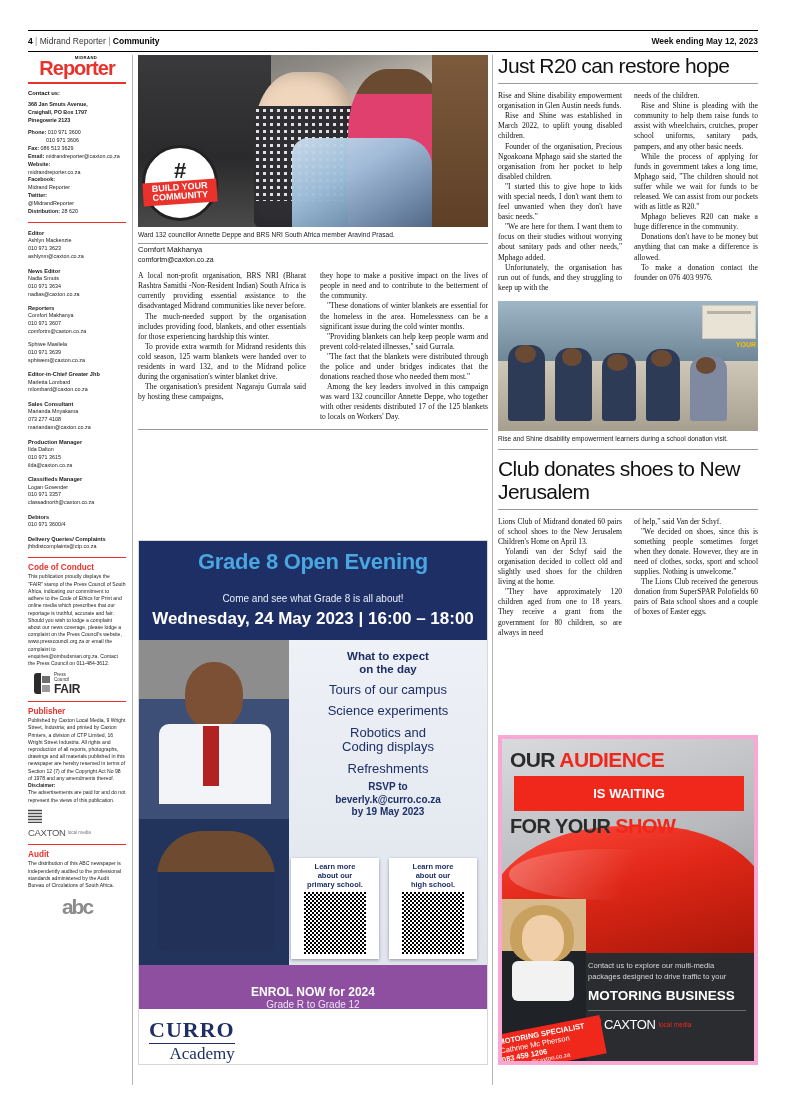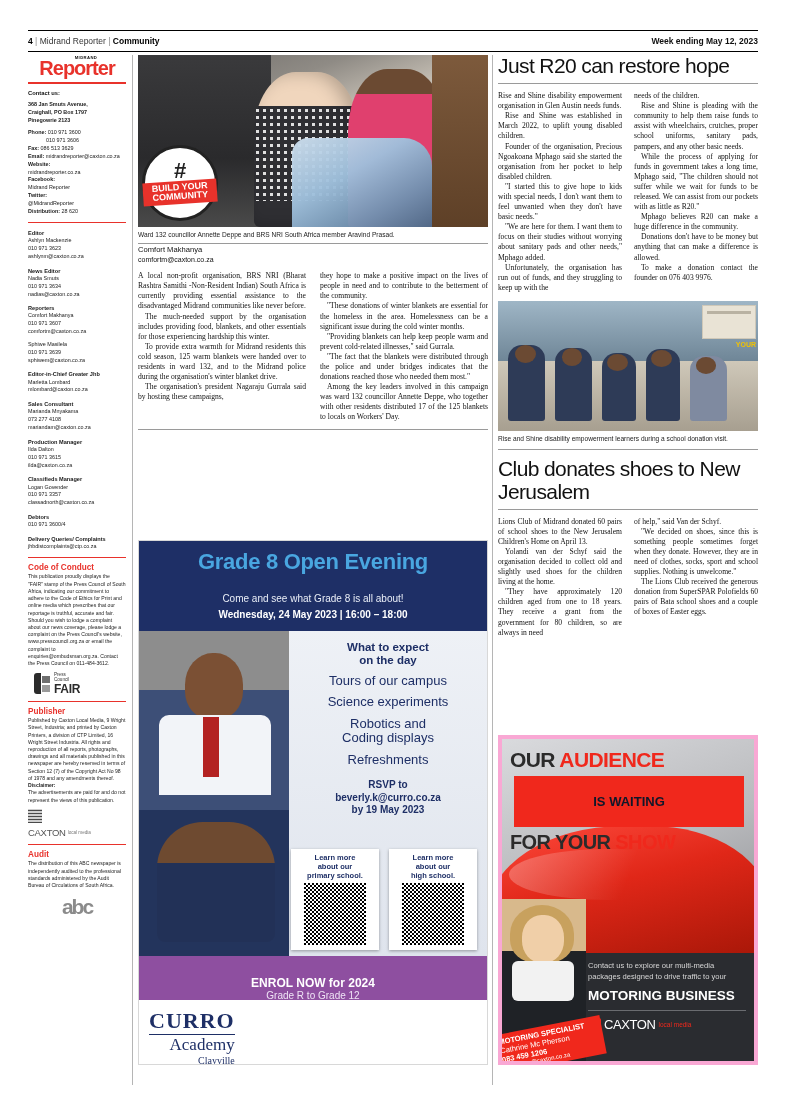--- a/index.html
+++ b/index.html
@@ -130,36 +130,36 @@
   .bodytext p.first { text-indent:0; }
   .mid-rule { border-bottom:.8px solid #9a9a9a; margin-top:6px; }
 
   
   .curro { position:absolute; left:110px; top:485px; width:350px; height:525px;
     background:#fff; border:1px solid #d8d8d8; overflow:hidden; }
   .curro-hd { background:#1e2f66; padding:10px 8px 11px; text-align:center; }
   .curro-hd h2 { font-family:"Liberation Sans", sans-serif; font-weight:bold;
     font-size:22px; color:#49a6e0; letter-spacing:-.3px; line-height:1; }
   .curro-hd .s1 { font-family:"Liberation Sans", sans-serif; font-size:10px; color:#e9eef7; margin-top:20px;}
-  .curro-hd .s2 { font-family:"Liberation Sans", sans-serif; font-weight:bold; font-size:10px; color:#fff; margin-top:5px;}
+  .curro-hd .s2 { font-family:"Liberation Sans", sans-serif; font-weight:bold; font-size:17px; color:#fff; margin-top:5px;}
   .curro-body { position:relative; height:325px; background:linear-gradient(180deg,#f4f6fa,#e8ecf3); }
   .curro-photo { position:absolute; left:0; top:0; width:150px; height:325px;
     background: linear-gradient(180deg,#8d8d8d 0 18%, #3d4f77 18% 55%, #23345c 55% 100%); }
   .curro-photo .face { position:absolute; left:46px; top:22px; width:58px; height:66px;
     background:#7b5034; border-radius:48% 48% 42% 42%; }
   .curro-photo .shirt { position:absolute; left:20px; top:84px; width:112px; height:80px; background:#f2f4f8; border-radius:10px 10px 0 0;}
   .curro-photo .tie { position:absolute; left:64px; top:86px; width:16px; height:60px; background:#b32222; }
   .curro-photo .kid2 { position:absolute; left:18px; bottom:14px; width:118px; height:120px;
     background: linear-gradient(180deg,#6e4a30 0 34%, #223157 34% 100%); border-radius:46px 46px 8px 8px; }
   .curro-right { position:absolute; left:150px; top:0; right:0; height:325px;
      background: linear-gradient(180deg,#eef1f6,#dfe4ed); text-align:center; padding-top:10px; }
   .cr-line { font-family:"Liberation Sans", sans-serif; color:#1e2f66; line-height:1.12; }
   .cr-b { font-weight:bold; font-size:11.5px; }
   .cr-n { font-size:13px; margin-top:7px; }
-  .cr-rsvp { font-weight:bold; font-size:10px; margin-top:12px; line-height:1.25; }
+  .cr-rsvp { font-weight:bold; font-size:10px; margin-top:5px; line-height:1.25; }
   .qr-row { position:absolute; left:152px; bottom:6px; display:flex; gap:10px; }
   .qr-card { background:#fff; padding:4px 5px 5px; box-shadow:0 1px 3px rgba(0,0,0,.35); width:88px; text-align:center; }
   .qr-card .t { font-family:"Liberation Sans", sans-serif; font-size:7.5px; color:#1e2f66; font-weight:bold; line-height:1.2; }
   .qr-img { width:62px; height:62px; margin:3px auto 0;
     background-image:
       repeating-linear-gradient(0deg,#000 0 2px,#fff 2px 4px),
       repeating-linear-gradient(90deg,#000 0 2px,#fff 2px 4px);
     background-blend-mode: difference; }
   .curro-enrol { background:#8e4fa0; height:44px; position:relative; text-align:center; padding-top:20px; }
   .curro-enrol .e1 { font-family:"Liberation Sans", sans-serif; font-weight:bold; font-size:12px; color:#fff; }
@@ -197,22 +197,22 @@
      background:#2a2c30; overflow:hidden; border:4px solid #f9a8d4; }
   .cax-top { position:relative; height:198px; background:linear-gradient(160deg,#d9dadd,#b9babd 55%,#8f9195); }
   .cax-top .car { position:absolute; left:-6%; bottom:-8%; width:112%; height:64%;
      background: linear-gradient(165deg,#ff4a3d,#e02718 45%,#a81708);
      border-radius: 48% 42% 6px 6px / 70% 62% 6px 6px; }
   .cax-top .car::after { content:""; position:absolute; left:8%; top:18%; width:70%; height:40%;
      background: linear-gradient(110deg,rgba(255,255,255,.28),transparent 60%); border-radius:50%; }
   .cax-h1 { position:relative; z-index:2; font-family:"Liberation Sans", sans-serif; font-weight:bold;
      font-size:21px; padding:9px 8px 0; color:#2b2b2b; letter-spacing:-.6px; }
   .cax-h1 em { font-style:normal; color:#f0281c; }
-  .cax-band { position:relative; z-index:2; margin:4px 10px 0 12px; background:#f0281c; color:#0f172a;
-     font-family:"Liberation Sans", sans-serif; font-weight:bold; font-size:13px; text-align:center; padding:18px 0; }
+  .cax-band { position:relative; z-index:2; margin:4px 10px 0 12px; background:#f0281c; color:#ffffff;
+     font-family:"Liberation Sans", sans-serif; font-weight:bold; font-size:13px; text-align:center; padding:10px 0; }
   .cax-h2 { position:relative; z-index:2; font-family:"Liberation Sans", sans-serif; font-weight:bold;
      font-size:20px; padding:4px 8px 0; color:#2b2b2b; letter-spacing:-.6px; }
   .cax-h2 em { font-style:normal; color:#f0281c; }
   .cax-strip { background:#f0281c; color:#fff; font-family:"Liberation Sans", sans-serif;
      font-size:9px; font-weight:bold; text-align:center; padding:2.5px 0; letter-spacing:.2px; }
   .cax-bot { position:relative; padding:9px 8px 8px 86px; color:#e9e9e9; height:122px; }
   .cax-bot .t1 { font-family:"Liberation Sans", sans-serif; font-size:7.6px; line-height:1.4; color:#d6d6d6; }
   .cax-bot .t2 { font-family:"Liberation Sans", sans-serif; font-size:13.5px; font-weight:bold; color:#fff; margin-top:6px; }
   .cax-bot hr { border:0; border-top:1px solid #6a6c70; margin:7px 0 6px; }
   .cax-logo { display:flex; align-items:center; gap:3px; }

